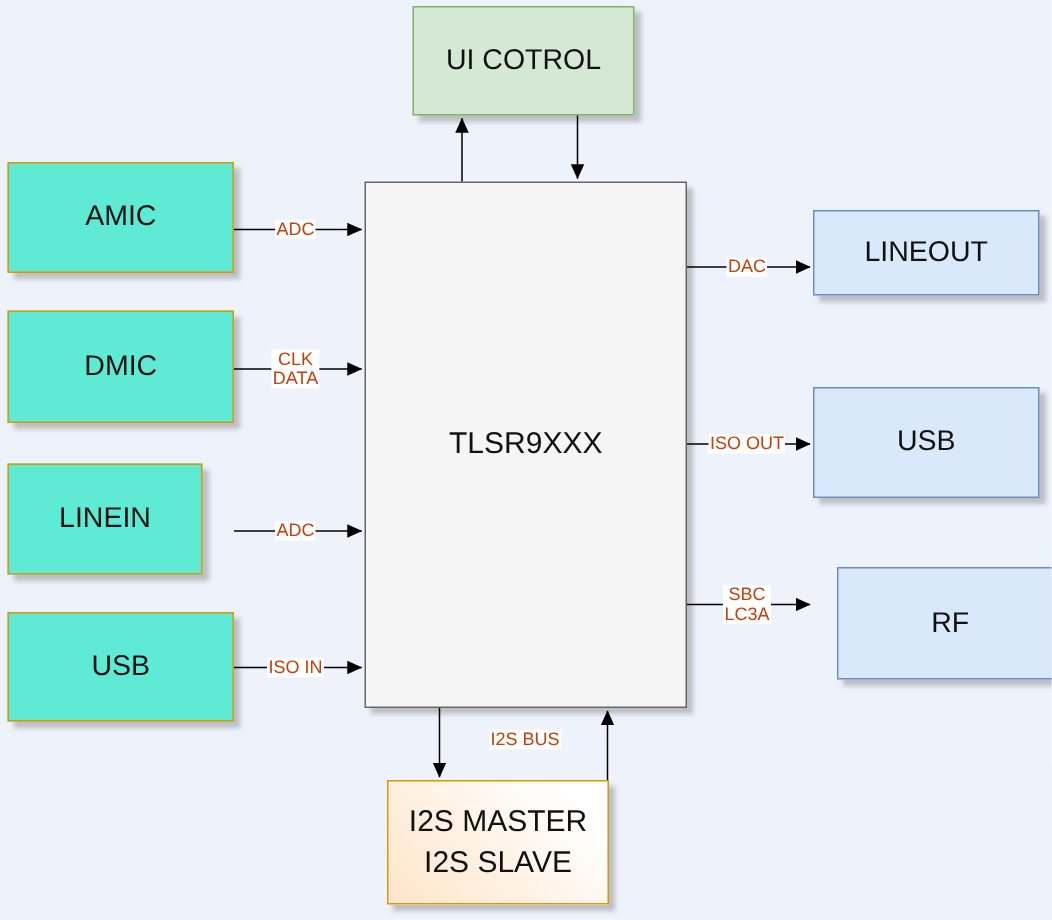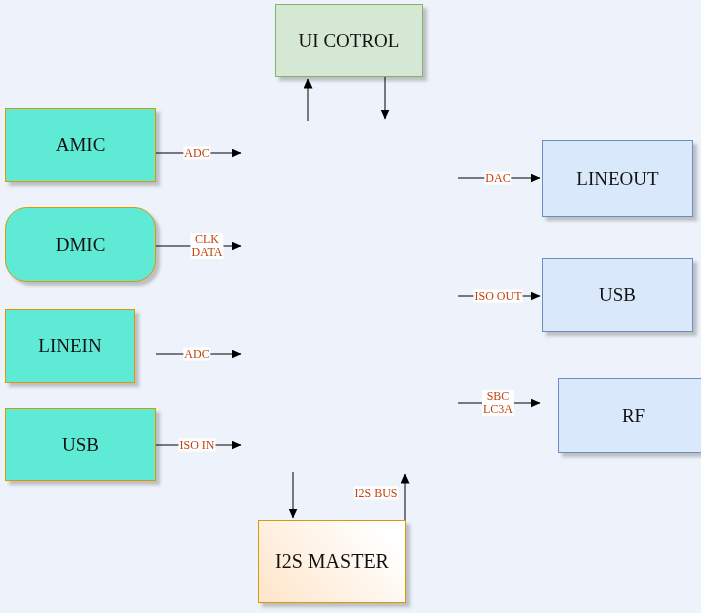--- a/index.html
+++ b/index.html
@@ -1,20 +1,20 @@
 <!DOCTYPE html>
 <html><head>
 <meta charset="utf-8">
 <style>
   html,body{margin:0;padding:0;}
   #canvas{
     position:relative;
     width:701px;height:613px;
     background:#edf2fb;
-    font-family:Liberation Serif, serif;
+    font-family:Liberation Sans, sans-serif;
     overflow:hidden;
   }
   .node{
     position:absolute;
     display:flex;align-items:center;justify-content:center;
     flex-direction:column;
     text-align:center;
     font-size:19px;
     color:#111;
     box-sizing:border-box;
@@ -26,49 +26,49 @@
   .gray{background:#f5f5f5;border:1px solid #666666;font-size:20px;}
   .gradient-orange{
     background:linear-gradient(225deg,#ffffff 15%,#ffe6cc 95%);
     border:1px solid #d79b00;
     font-size:20px;line-height:27px;
   }
 
   
   #node-ui-control{left:275px;top:4px;width:148px;height:73px;}
   #node-amic{left:5px;top:108px;width:151px;height:74px;}
-  #node-dmic{left:5px;top:207px;width:151px;height:75px;border-radius:22px;}
+  #node-dmic{left:5px;top:207px;width:151px;height:75px;}
   #node-linein{left:5px;top:309px;width:130px;height:74px;}
   #node-usb-in{left:5px;top:408px;width:151px;height:73px;}
   #node-chip{left:243px;top:121px;width:215px;height:351px;}
-  #node-lineout{left:542px;top:140px;width:151px;height:77px;}
+  #node-lineout{left:542px;top:140px;width:151px;height:57px;}
   #node-usb-out{left:542px;top:258px;width:151px;height:74px;}
   #node-rf{left:542px;top:378px;width:151px;height:75px;margin-left:16px;}
   #node-i2s{left:258px;top:520px;width:148px;height:83px;}
 
   #wires{position:absolute;left:0;top:0;width:701px;height:613px;pointer-events:none;}
 
   .edge-label{
     position:absolute;
     transform:translate(-50%,-50%);
     background:#ffffff;
     font-size:12px;line-height:13px;
     color:#c2410c;
     text-align:center;
     padding:0 1px;
     white-space:nowrap;
   }
   #lbl-amic{left:197px;top:153px;}
-  #lbl-dmic{left:207px;top:246px;}
+  #lbl-dmic{left:197px;top:246px;}
   #lbl-linein{left:197px;top:354px;}
   #lbl-usb-in{left:197px;top:445px;}
   #lbl-dac{left:498px;top:178px;}
   #lbl-iso-out{left:498px;top:296px;}
   #lbl-sbc{left:498px;top:403px;}
-  #lbl-i2s-bus{left:376px;top:493px;}
+  #lbl-i2s-bus{left:350px;top:493px;}
 </style>
 </head>
 <body>
 
 <div id="canvas">
 
   <div class="node green" id="node-ui-control">
     <span>UI COTROL</span>
   </div>
 
@@ -78,33 +78,37 @@
   <div class="node orange" id="node-dmic">
     <span>DMIC</span>
   </div>
   <div class="node orange" id="node-linein">
     <span>LINEIN</span>
   </div>
   <div class="node orange" id="node-usb-in">
     <span>USB</span>
   </div>
 
+  <div class="node gray" id="node-chip">
+    <span>TLSR9XXX</span>
+  </div>
 
   <div class="node blue" id="node-lineout">
     <span>LINEOUT</span>
   </div>
   <div class="node blue" id="node-usb-out">
     <span>USB</span>
   </div>
   <div class="node blue" id="node-rf">
     <span>RF</span>
   </div>
 
   <div class="node gradient-orange" id="node-i2s">
     <span>I2S MASTER</span>
+    <span>I2S SLAVE</span>
   </div>
 
   <svg id="wires" xmlns="http://www.w3.org/2000/svg">
     <defs>
       <marker id="arrow" markerWidth="11" markerHeight="9" refX="9.5" refY="4.5" orient="auto" markerUnits="userSpaceOnUse">
         <path d="M0,0 L10,4.5 L0,9 z" fill="#000000"></path>
       </marker>
     </defs>
 
     <line x1="156" y1="153" x2="241" y2="153" stroke="#000" stroke-width="1" marker-end="url(#arrow)"></line>

